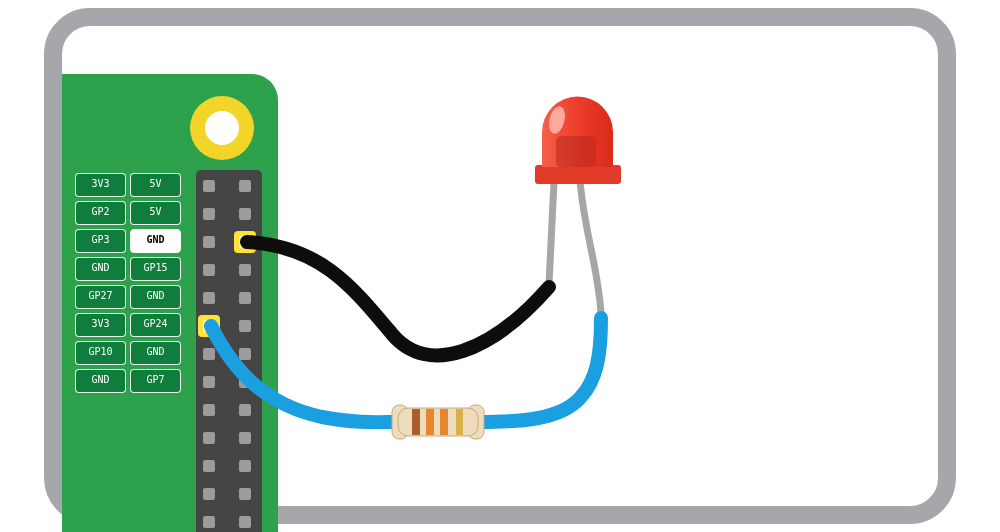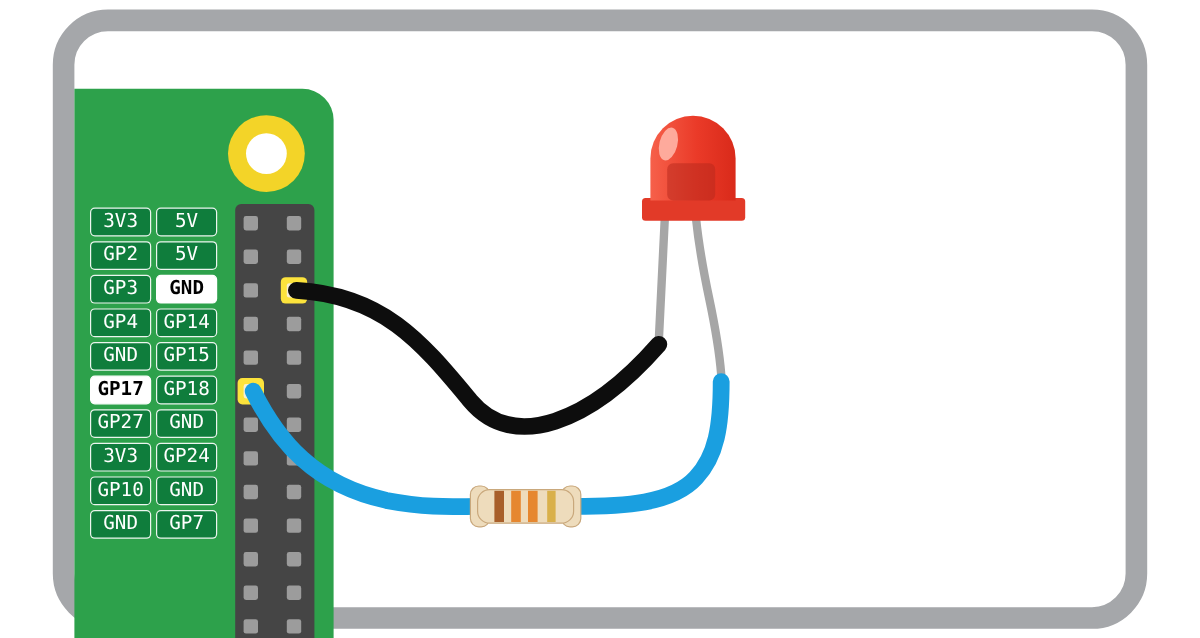--- a/index.html
+++ b/index.html
@@ -20,21 +20,21 @@
     background:var(--mount_ring_yellow);z-index:3;
   }
   .mount-hole-inner{
     position:absolute;left:15px;top:15px;width:34px;height:34px;border-radius:50%;background:#fff;
   }
   .labels{position:absolute;left:75px;top:173px;z-index:3;}
   .pin-row{display:flex;gap:4px;margin-bottom:4px;}
   .pin-label{
     width:51px;height:24px;box-sizing:border-box;border-radius:4px;
     background:var(--label_green);border:1.5px solid rgba(255,255,255,.92);
-    color:#fff;font-size:16px;line-height:20px;text-align:center;
+    color:#fff;font-size:10px;line-height:20px;text-align:center;
   }
   .pin-label.hl{background:#fff;color:#000;font-weight:bold;border-color:#fff;}
   .header-strip{
     position:absolute;left:196px;top:170px;width:66px;height:362px;
     background:var(--header_gray);z-index:3;border-radius:5px 5px 0 0;
   }
   .pin{position:absolute;width:12px;height:12px;background:var(--pin_gray);border-radius:2px;}
   .pin.connected{background:#f7f0d4;}
   .conn{position:absolute;width:22px;height:22px;background:var(--highlight_yellow);border-radius:4px;}
   svg.overlay{position:absolute;left:0;top:0;z-index:4;pointer-events:none;}
@@ -58,30 +58,22 @@
     </div>
     <div class="pin-row">
       <span class="pin-label">GP2</span>
       <span class="pin-label">5V</span>
     </div>
     <div class="pin-row">
       <span class="pin-label">GP3</span>
       <span class="pin-label hl">GND</span>
     </div>
     <div class="pin-row">
-      <span class="pin-label">GP4</span>
-      <span class="pin-label">GP14</span>
-    </div>
-    <div class="pin-row">
       <span class="pin-label">GND</span>
       <span class="pin-label">GP15</span>
-    </div>
-    <div class="pin-row">
-      <span class="pin-label hl">GP17</span>
-      <span class="pin-label">GP18</span>
     </div>
     <div class="pin-row">
       <span class="pin-label">GP27</span>
       <span class="pin-label">GND</span>
     </div>
     <div class="pin-row">
       <span class="pin-label">3V3</span>
       <span class="pin-label">GP24</span>
     </div>
     <div class="pin-row">

